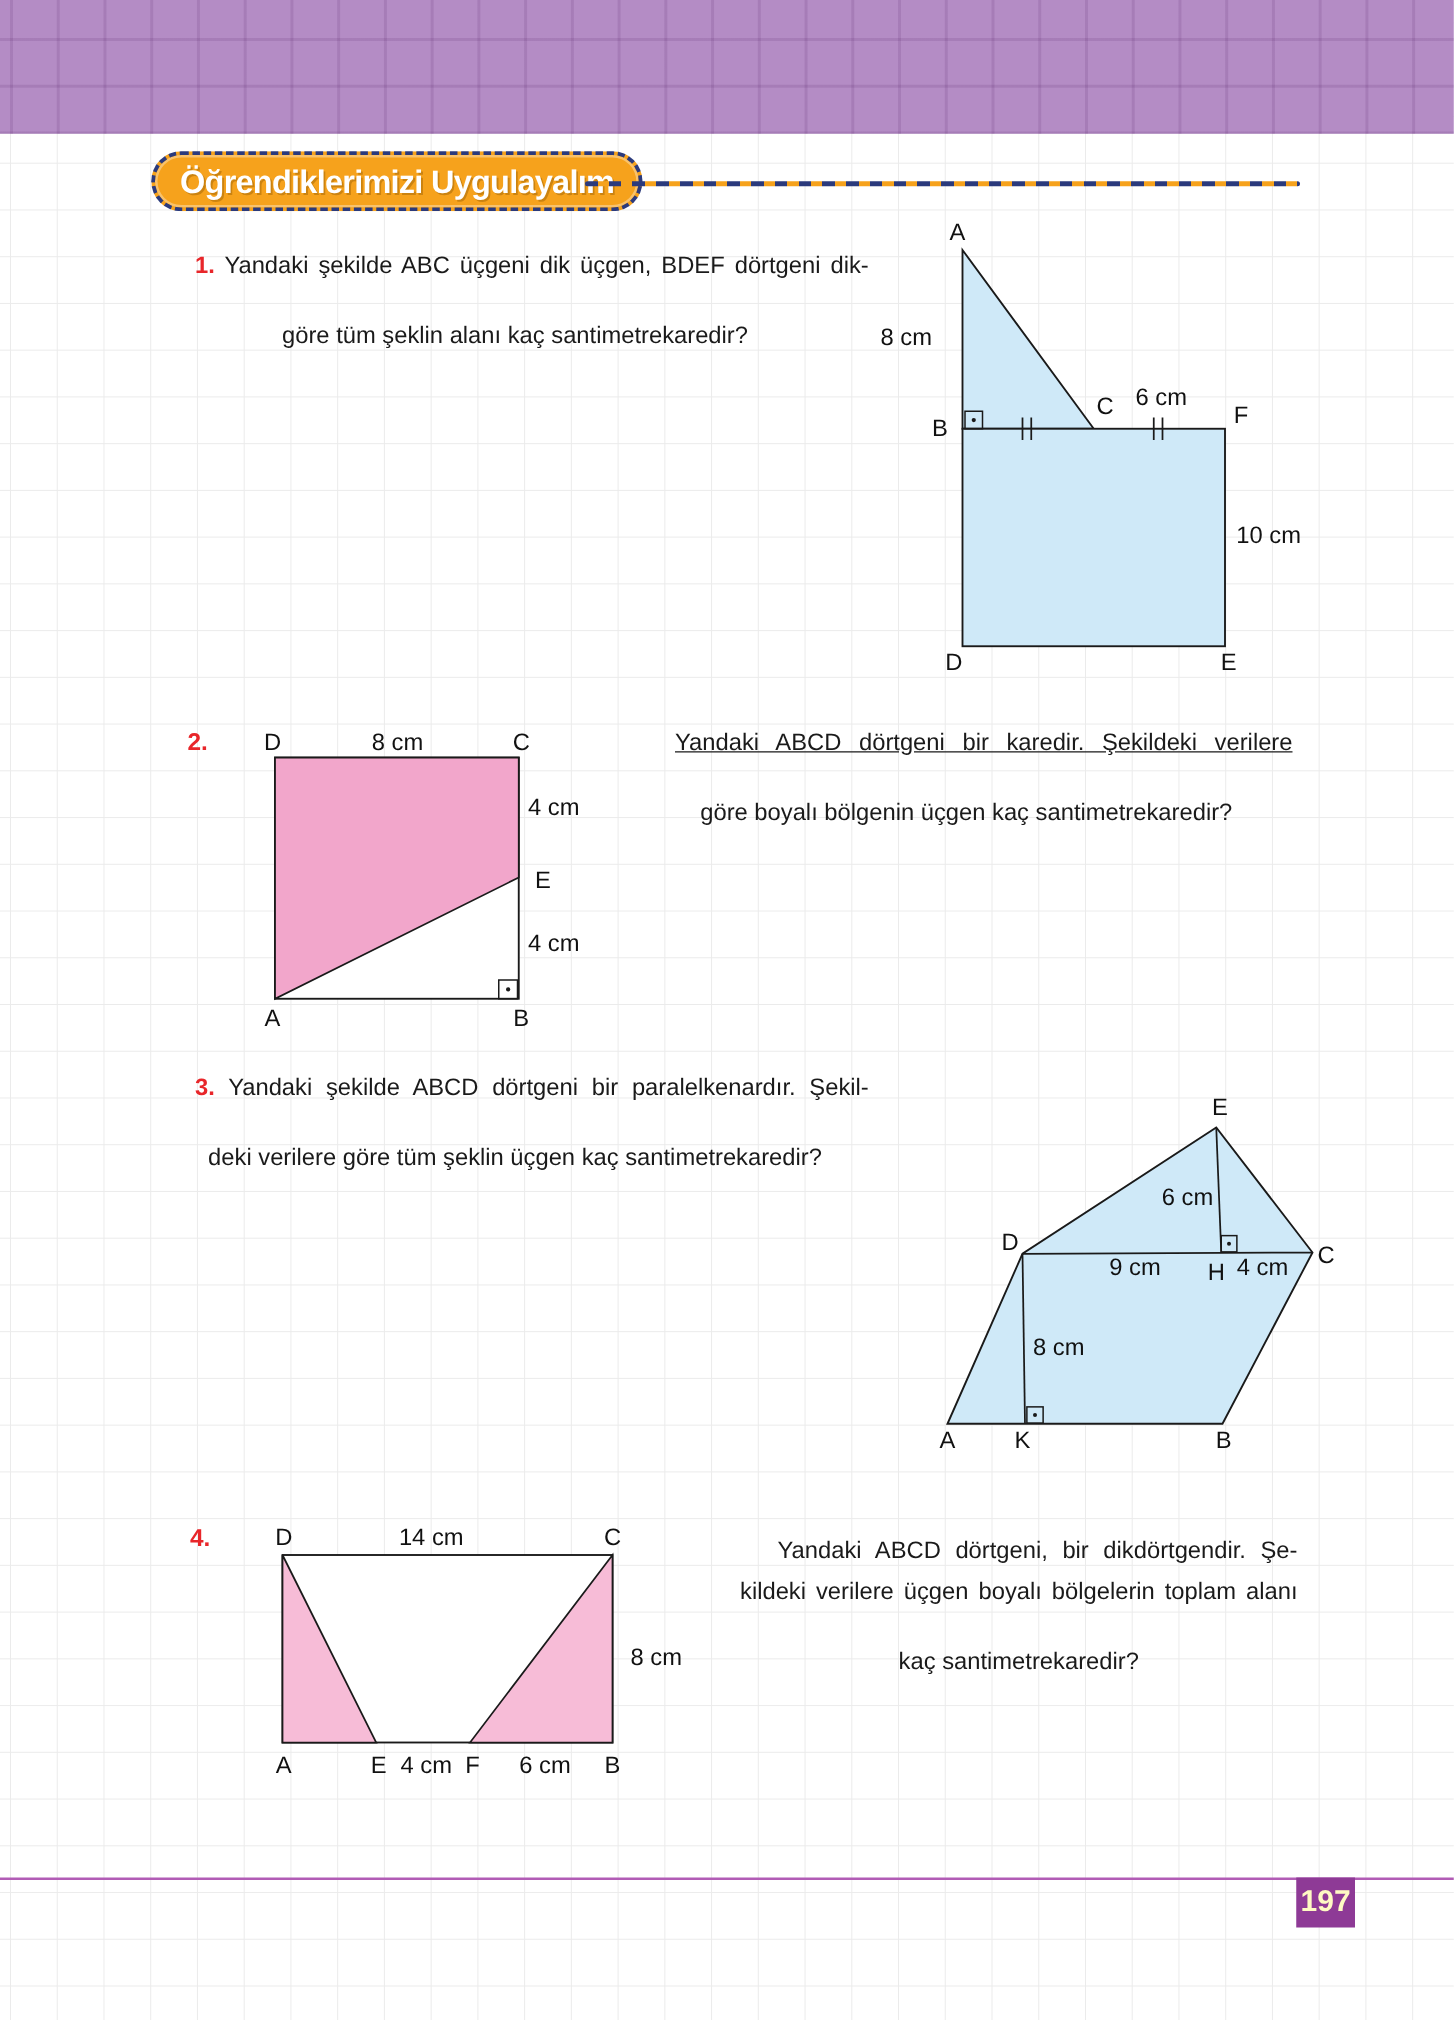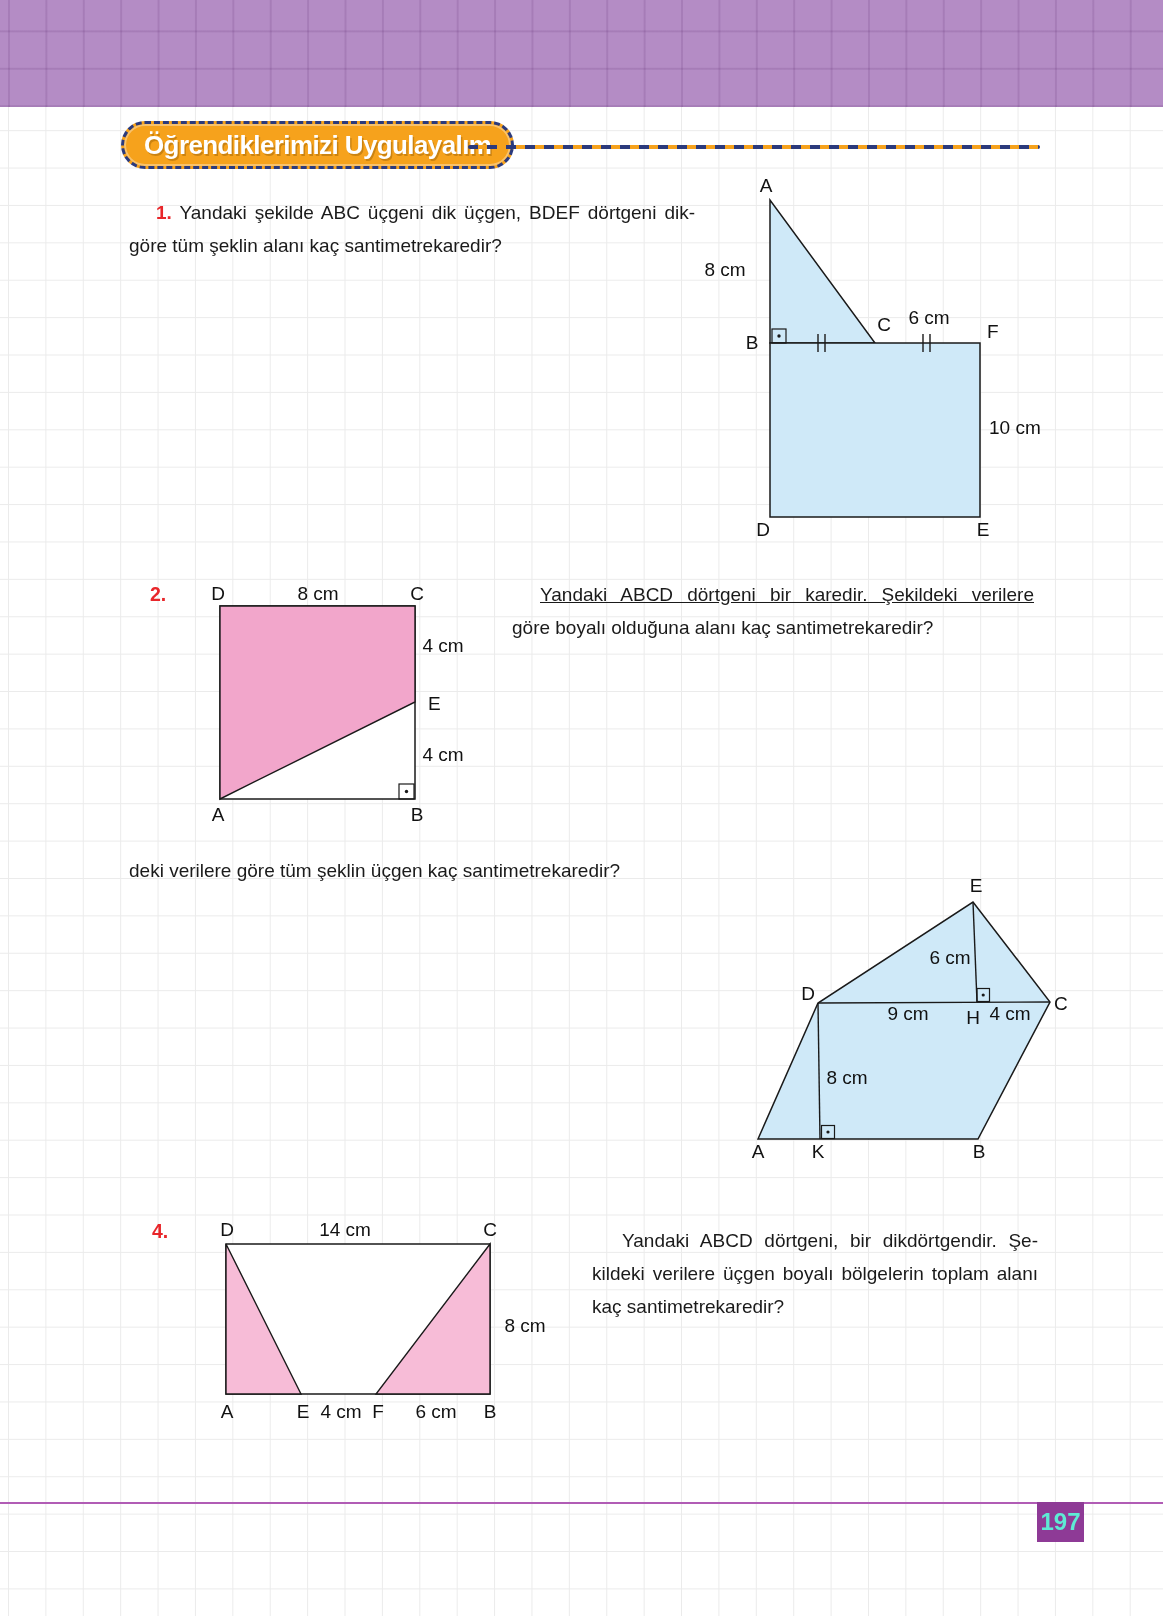--- a/index.html
+++ b/index.html
@@ -41,39 +41,39 @@
   }
   .title-dash-line{
     position:absolute;left:468px;top:145px;width:572px;height:4px;
     background:repeating-linear-gradient(90deg,
       var(--dash_navy,#2b3a7c) 0 10px,
       var(--badge_orange,#f6a21c) 10px 19px);
     border-radius:2px;
   }
   .ptext{position:absolute;font-size:19px;line-height:33px;}
   .ptext .jline{text-align:justify;text-align-last:justify;}
-  .ptext .lline{text-align:left;}
+  .ptext .lline{text-align:center;margin-top:23px;}
   .ind27{padding-left:27px;}
   .ind28{padding-left:28px;text-decoration:underline;}
   .ind30{padding-left:30px;}
   .pnum{color:var(--number_red,#e8262a);font-weight:bold;}
   .pnum-abs{position:absolute;color:var(--number_red,#e8262a);font-weight:bold;font-size:19.5px;}
   svg{position:absolute;overflow:visible;}
   svg text{font-family:"Liberation Sans",sans-serif;font-size:19px;fill:#111;}
   .shape-blue{fill:var(--figure_blue,#cfe9f8);stroke:#1a1a1a;stroke-width:1.5;}
   .shape-pink{fill:var(--figure_pink,#f2a6cb);stroke:#1a1a1a;stroke-width:1.4;}
   .shape-pink2{fill:var(--figure_pink_light,#f7bcd7);stroke:#1a1a1a;stroke-width:1.4;}
   .shape-white{fill:#ffffff;stroke:#1a1a1a;stroke-width:1.5;}
   .edge{stroke:#1a1a1a;stroke-width:1.4;fill:none;}
   .marker{fill:none;stroke:#1a1a1a;stroke-width:1.2;}
   .dot{fill:#1a1a1a;}
   .footer-line{position:absolute;left:0;top:1502px;width:100%;height:2px;background:var(--footer_line,#b15cb5);}
   .page-number{
     position:absolute;left:1037px;top:1502px;width:47px;height:40px;
-    background:var(--footer_purple,#8e3a96);color:#5eead4;
+    background:var(--footer_purple,#8e3a96);color:#fef9c3;
     font-weight:bold;font-size:24px;
     display:flex;align-items:center;justify-content:center;
   }
 </style>
 </head>
 <body>
 
 <div class="header-band"></div>
 <div class="title-badge">
   <span class="title-text">Öğrendiklerimizi Uygulayalım</span>
@@ -122,24 +122,26 @@
   <text x="232" y="40" text-anchor="middle">C</text>
   <text x="258" y="92" text-anchor="middle">4 cm</text>
   <text x="243" y="150" text-anchor="start">E</text>
   <text x="258" y="201" text-anchor="middle">4 cm</text>
   <text x="33" y="261" text-anchor="middle">A</text>
   <text x="232" y="261" text-anchor="middle">B</text>
 </svg>
 
 <div class="ptext" style="left:512px;top:578px;width:522px;">
   <div class="jline ind28">Yandaki ABCD dörtgeni bir karedir. Şekildeki verilere</div>
-  <div class="lline">göre boyalı olduğuna alanı kaç santimetrekaredir?</div>
+  <div class="lline">göre boyalı bölgenin üçgen kaç santimetrekaredir?</div>
 </div>
 
 <div class="ptext" style="left:129px;top:854px;width:566px;">
+  <div class="jline ind27"><span class="pnum">3.</span>
+    <span>Yandaki şekilde ABCD dörtgeni bir paralelkenardır. Şekil-</span></div>
   <div class="lline">deki verilere göre tüm şeklin üçgen kaç santimetrekaredir?</div>
 </div>
 
 <svg style="left:720px;top:860px;" width="360" height="310" viewBox="0 0 360 310">
   <polygon class="shape-blue" points="38,279 98,143 253,42 330,142 258,279"></polygon>
   <line class="edge" x1="98" y1="143" x2="330" y2="142"></line>
   <line class="edge" x1="98" y1="143" x2="100" y2="279"></line>
   <line class="edge" x1="253" y1="42" x2="257" y2="142"></line>
   <rect class="marker" x="257" y="128.5" width="12.5" height="13"></rect>
   <circle class="dot" cx="263.2" cy="135" r="1.6"></circle>

